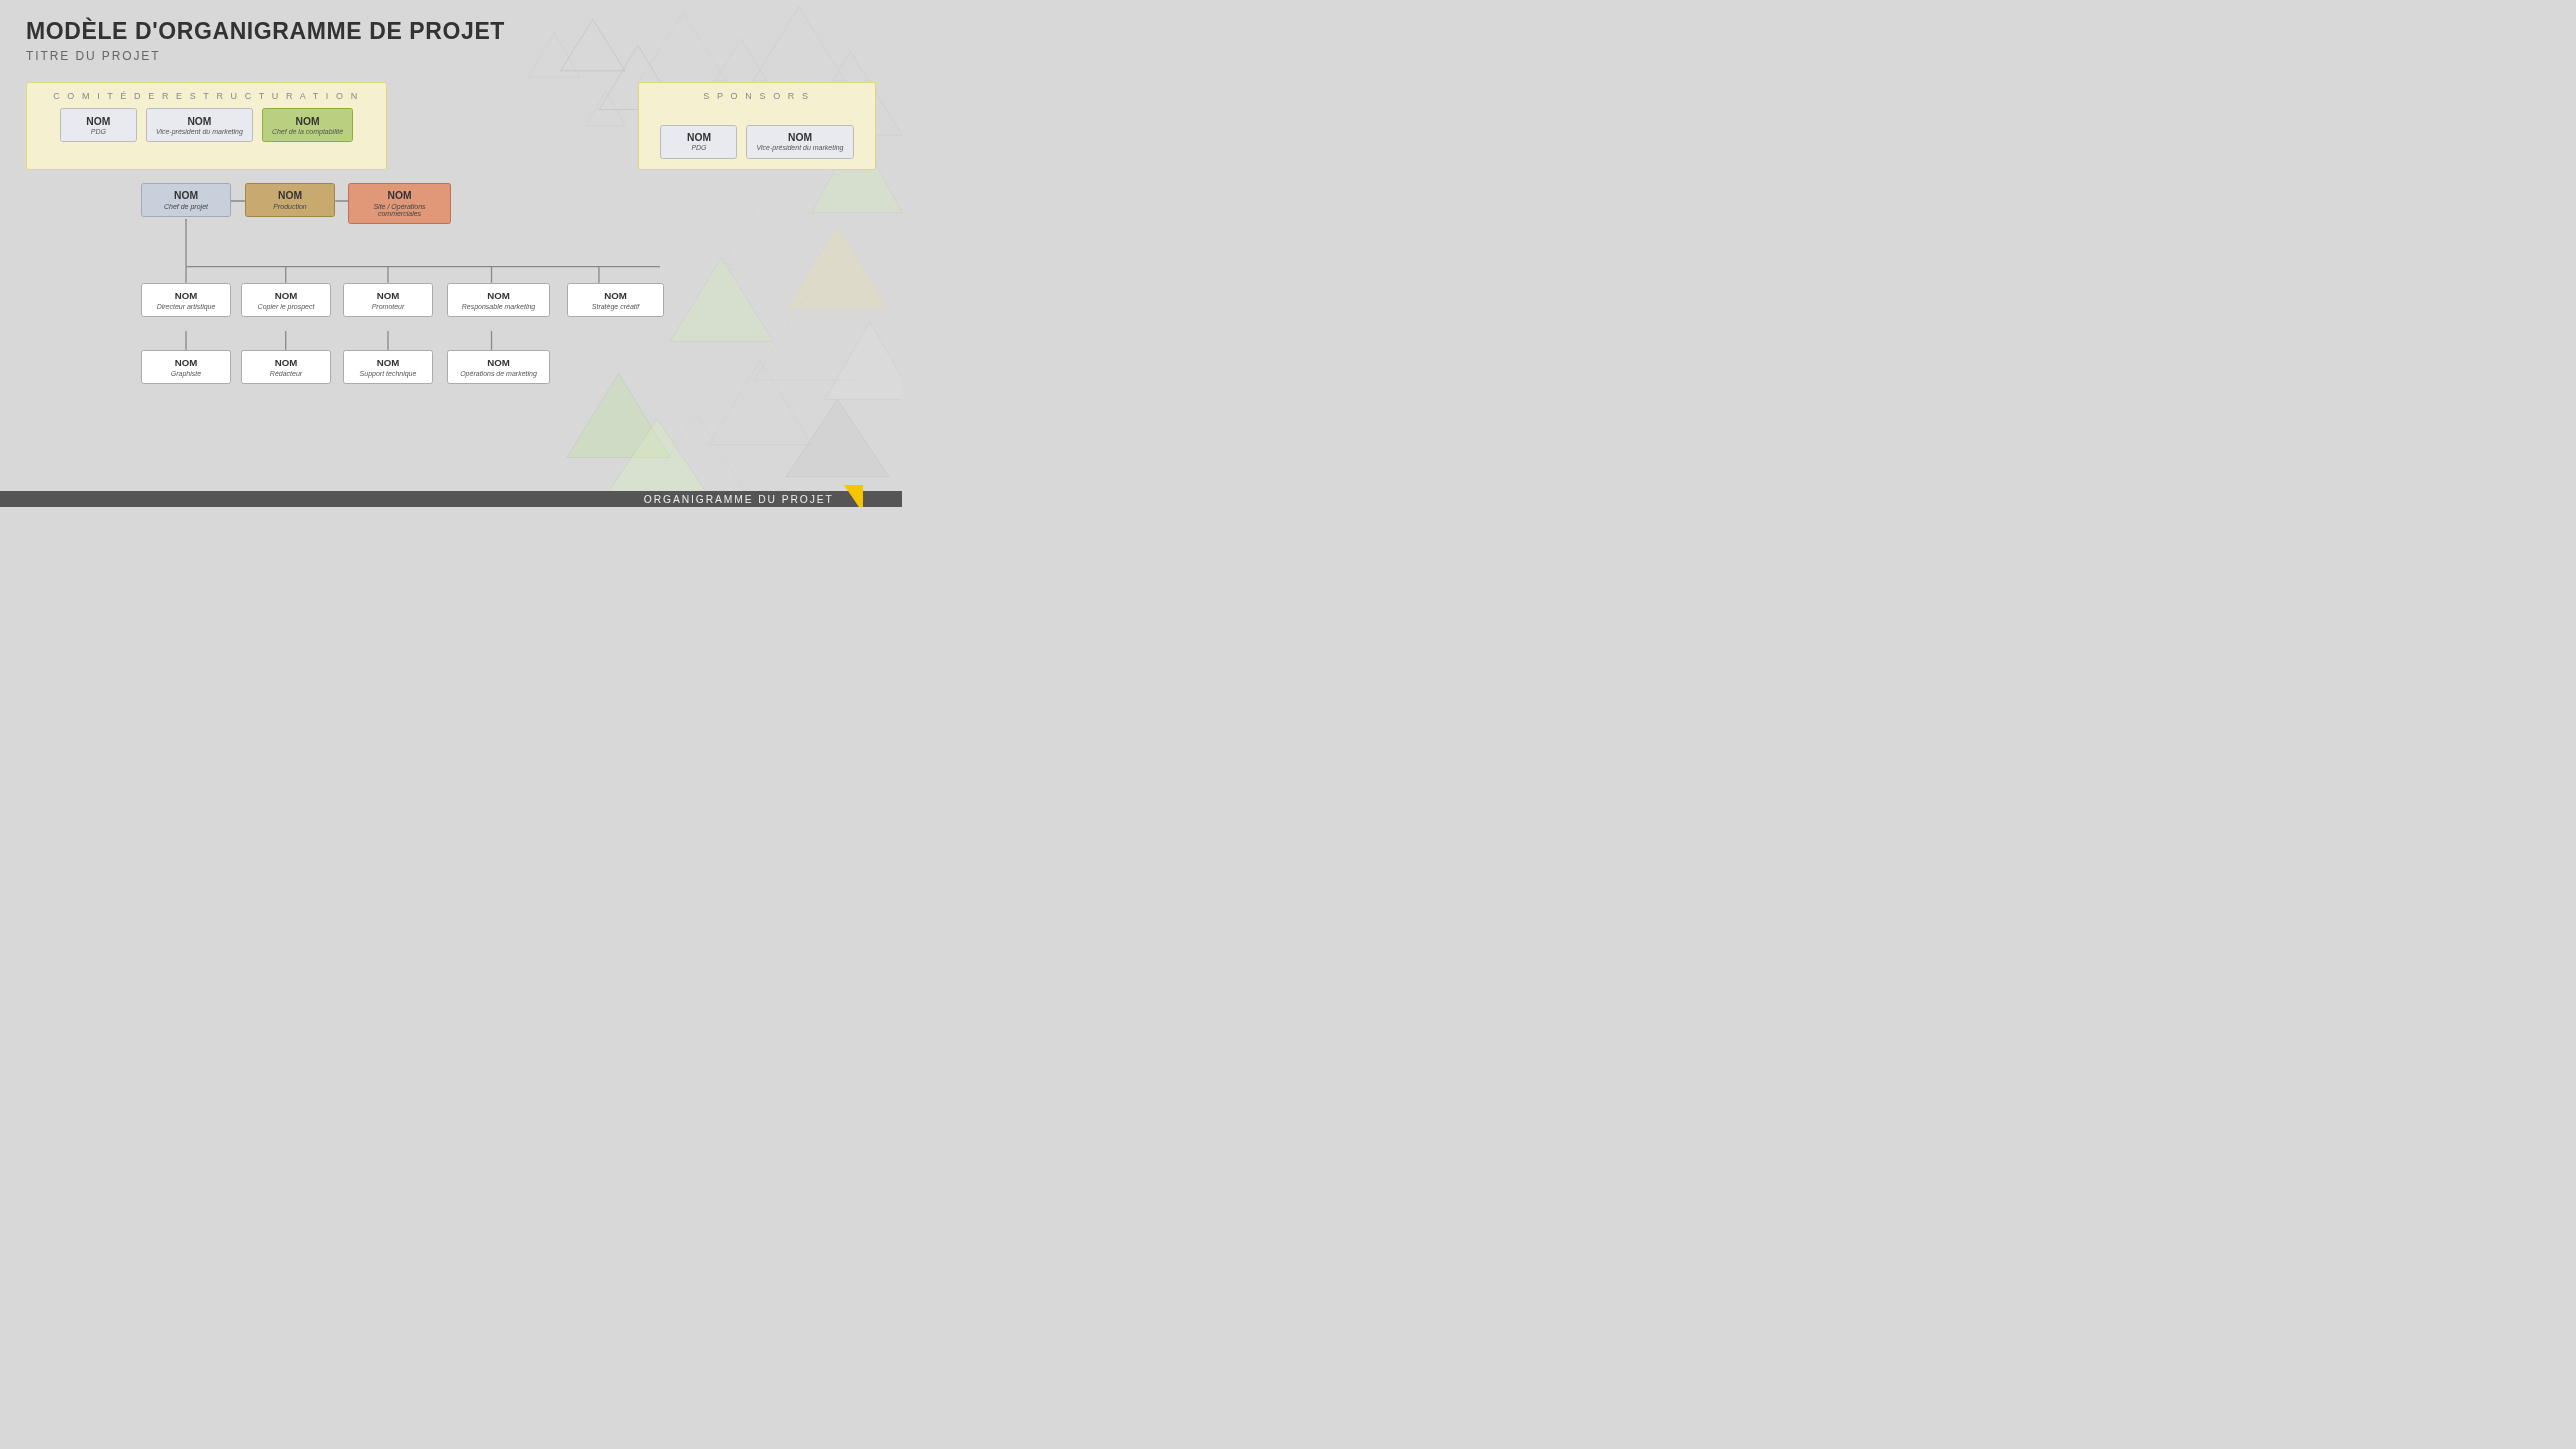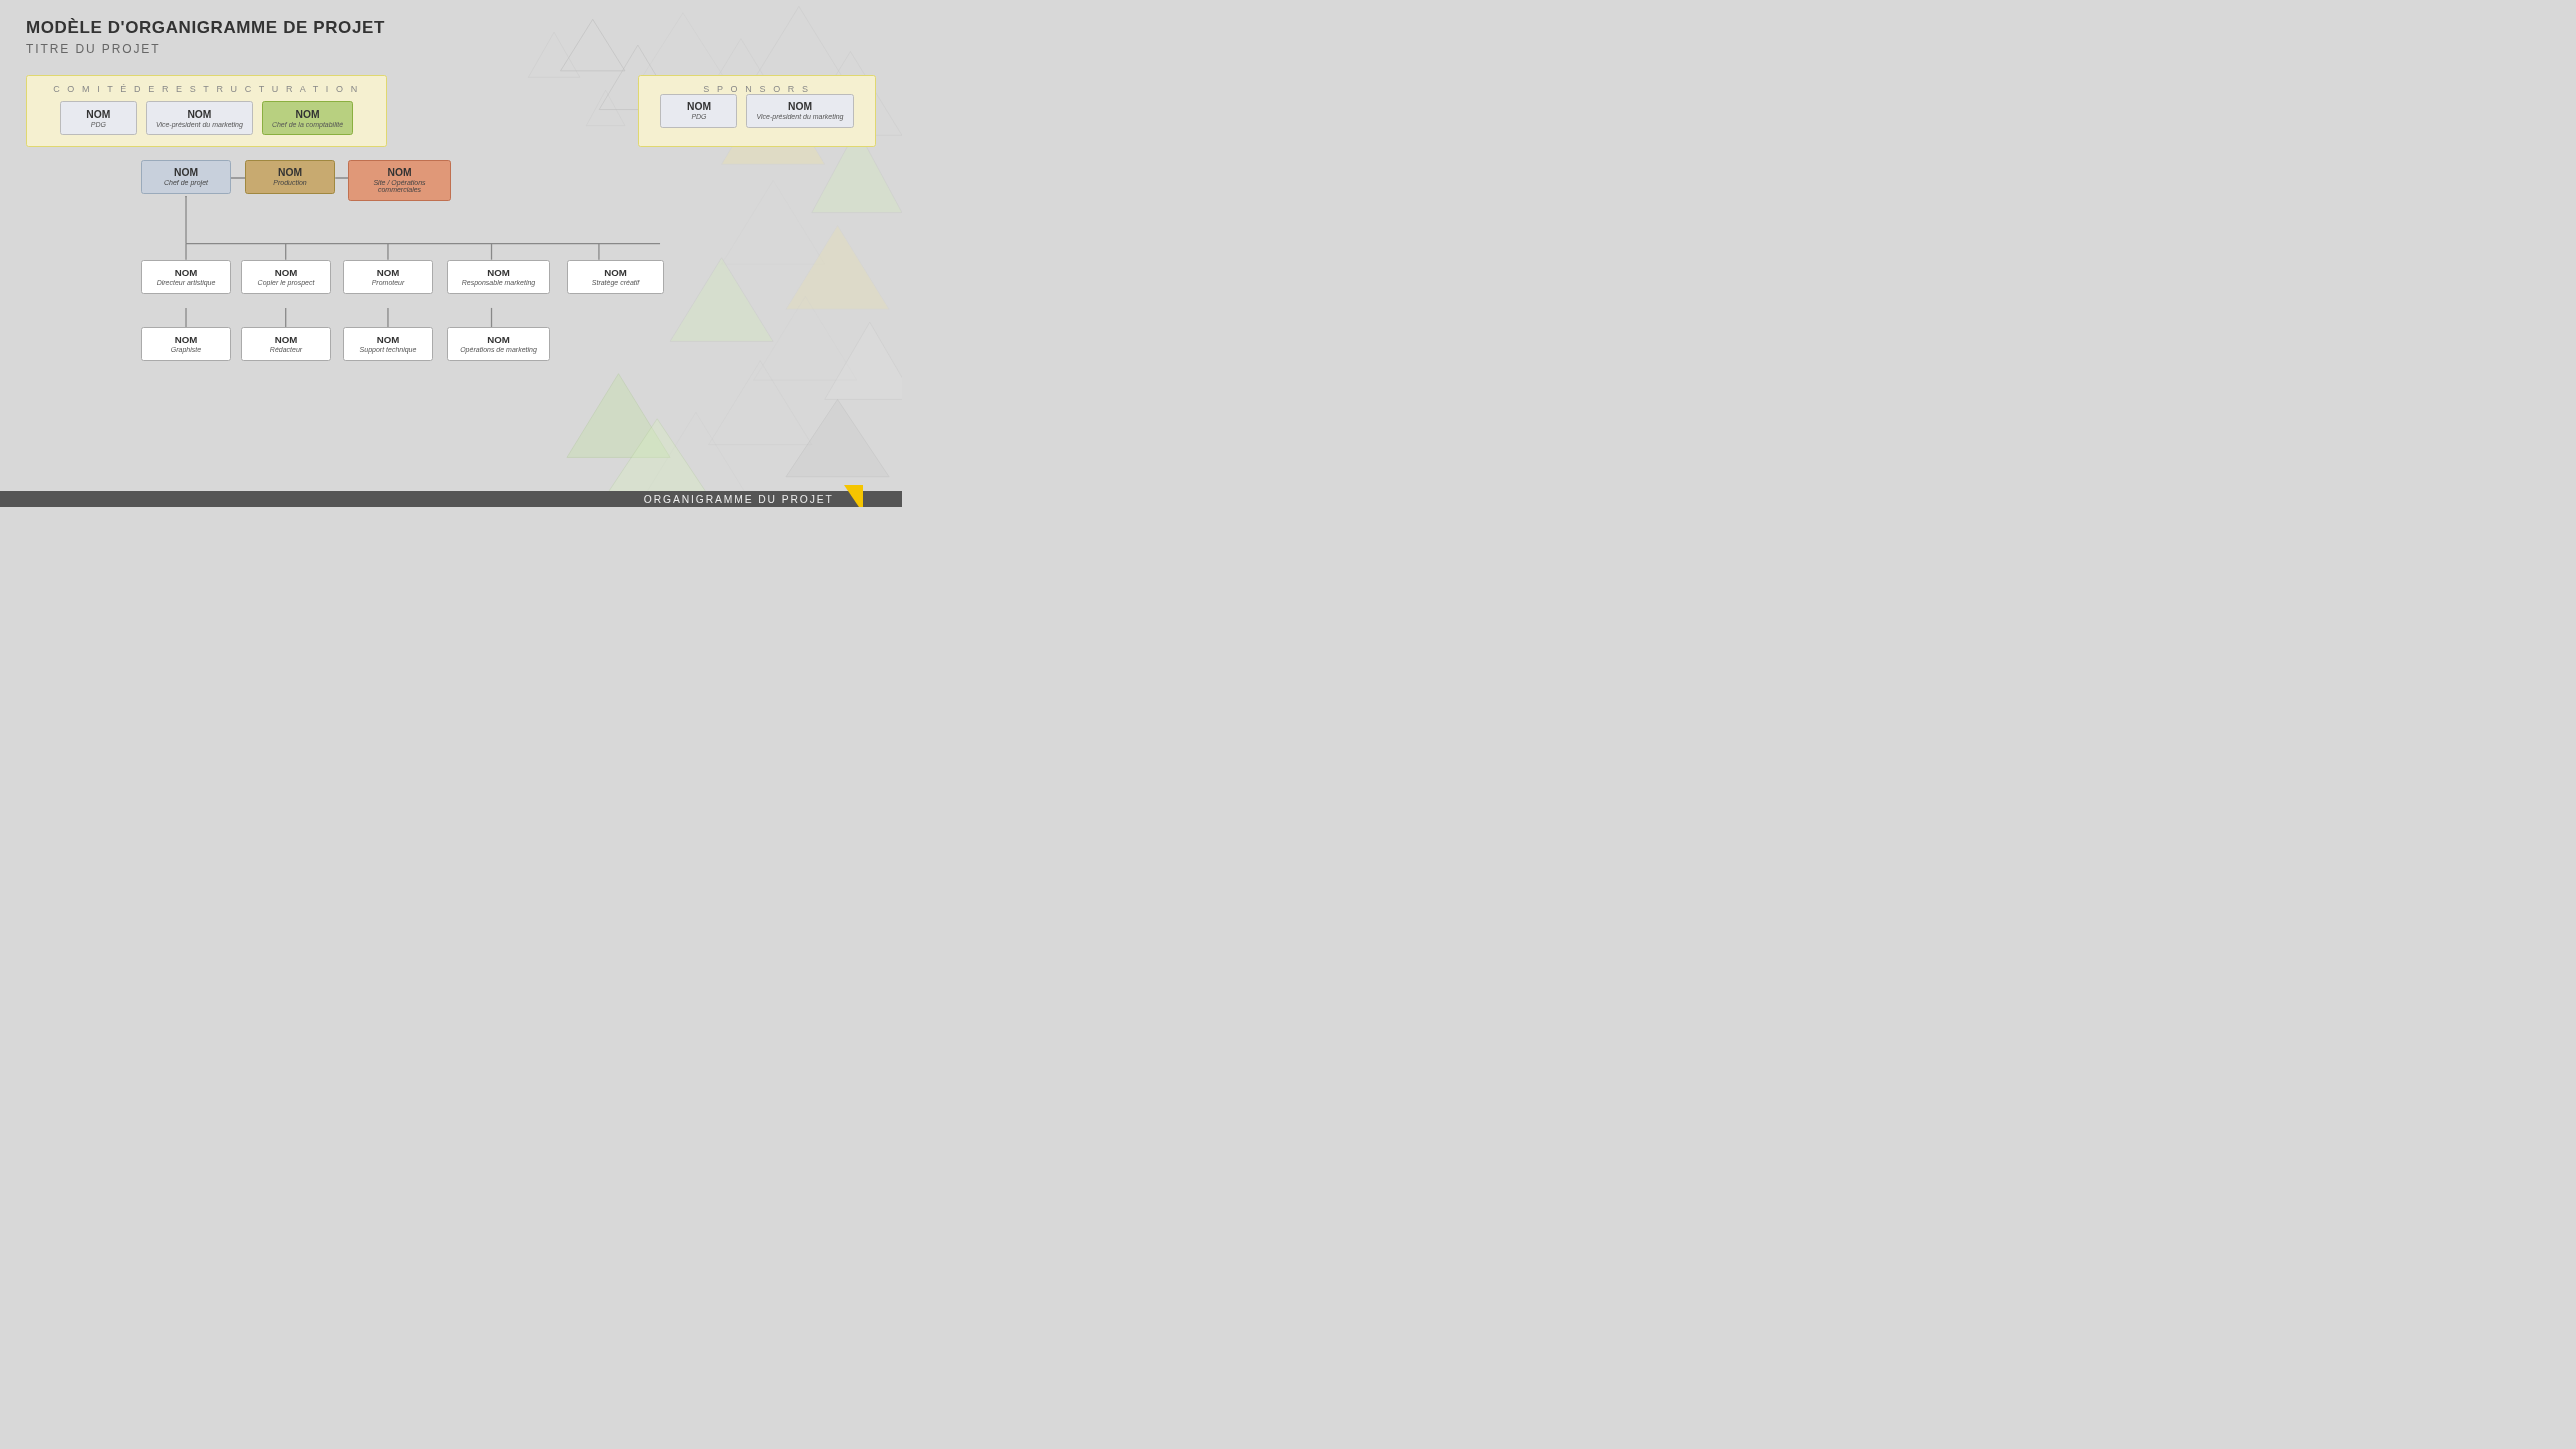--- a/index.html
+++ b/index.html
@@ -21,21 +21,21 @@
     }
 
     .main-content {
       position: relative;
       z-index: 1;
       padding: 18px 26px 0 26px;
     }
 
     
     .page-title {
-      font-size: 17px;
+      font-size: 23px;
       font-weight: 900;
       color: #333;
       letter-spacing: 0.6px;
       margin-bottom: 3.9px;
     }
     .page-subtitle {
       font-size: 12px;
       font-weight: 300;
       color: #666;
       letter-spacing: 1.9px;
@@ -77,21 +77,21 @@
       padding: 7.7px 11.6px 10.3px;
       flex: 0 0 238px;
       margin-left: auto;
     }
     .sponsors-title {
       text-align: center;
       font-size: 9px;
       letter-spacing: 2.6px;
       color: #888;
       font-weight: 400;
-      margin-bottom: 0;
+      margin-bottom: 24px;
     }
     .sponsors-cards {
       display: flex;
       gap: 9px;
       justify-content: center;
     }
 
     
     .org-card {
       background: #e8eaf0;

